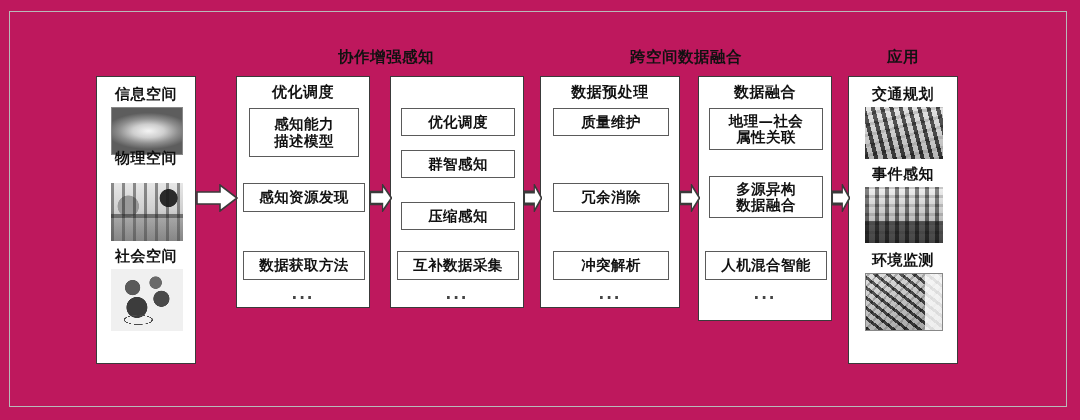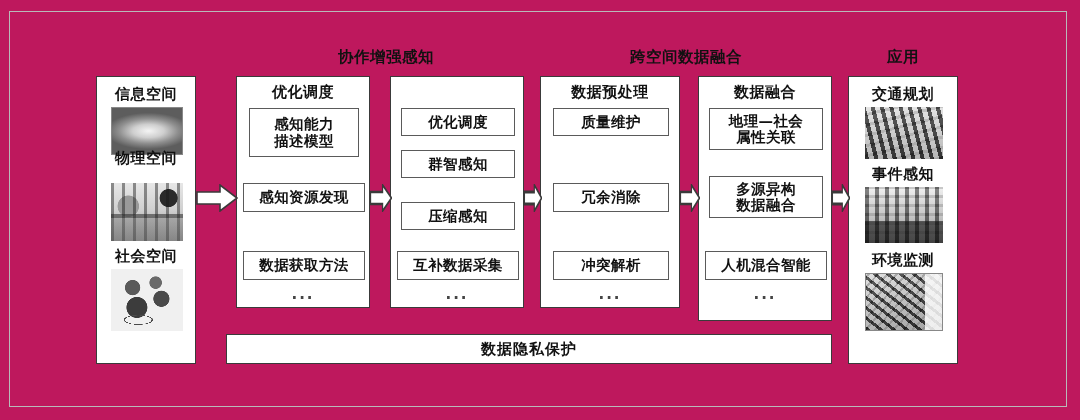--- a/index.html
+++ b/index.html
@@ -237,23 +237,20 @@
 
     <div class="app-label" style="top:174px;">环境监测</div>
     <div class="thumb bordered" style="left:16px; top:196px; width:78px; height:58px;
                 background:
                   linear-gradient(90deg, rgba(255,255,255,0) 0 78%, rgba(252,252,252,.85) 78% 100%),
                   repeating-linear-gradient(38deg, rgba(10,10,10,.6) 0 3px, rgba(230,230,230,.5) 3px 8px),
                   repeating-linear-gradient(-48deg, rgba(0,0,0,.45) 0 2px, rgba(255,255,255,0) 2px 7px),
                   linear-gradient(160deg, #dcdcdc 0%, #8c8c8c 60%, #5a5a5a 100%);"></div>
   </div>
 
-  <div class="privacy-bar" style="left:226px; top:334px; width:606px; height:30px;">
-    <span>数据隐私保护</span>
-  </div>
 
   <svg class="arrow" style="left:196px; top:184px;" width="42" height="28" viewBox="0 0 42 28">
     <polygon points="1,8 24,8 24,1 41,14 24,27 24,20 1,20" fill="#ffffff" stroke="#3a3a3a" stroke-width="1.6" stroke-linejoin="miter"></polygon>
   </svg>
 
   <svg class="arrow" style="left:370px; top:184px;" width="22" height="28" viewBox="0 0 42 28" preserveAspectRatio="none">
     <polygon points="1,8 24,8 24,1 41,14 24,27 24,20 1,20" fill="#ffffff" stroke="#3a3a3a" stroke-width="2.4" stroke-linejoin="miter"></polygon>
   </svg>
 
   <svg class="arrow" style="left:524px; top:184px;" width="18" height="28" viewBox="0 0 42 28" preserveAspectRatio="none">

